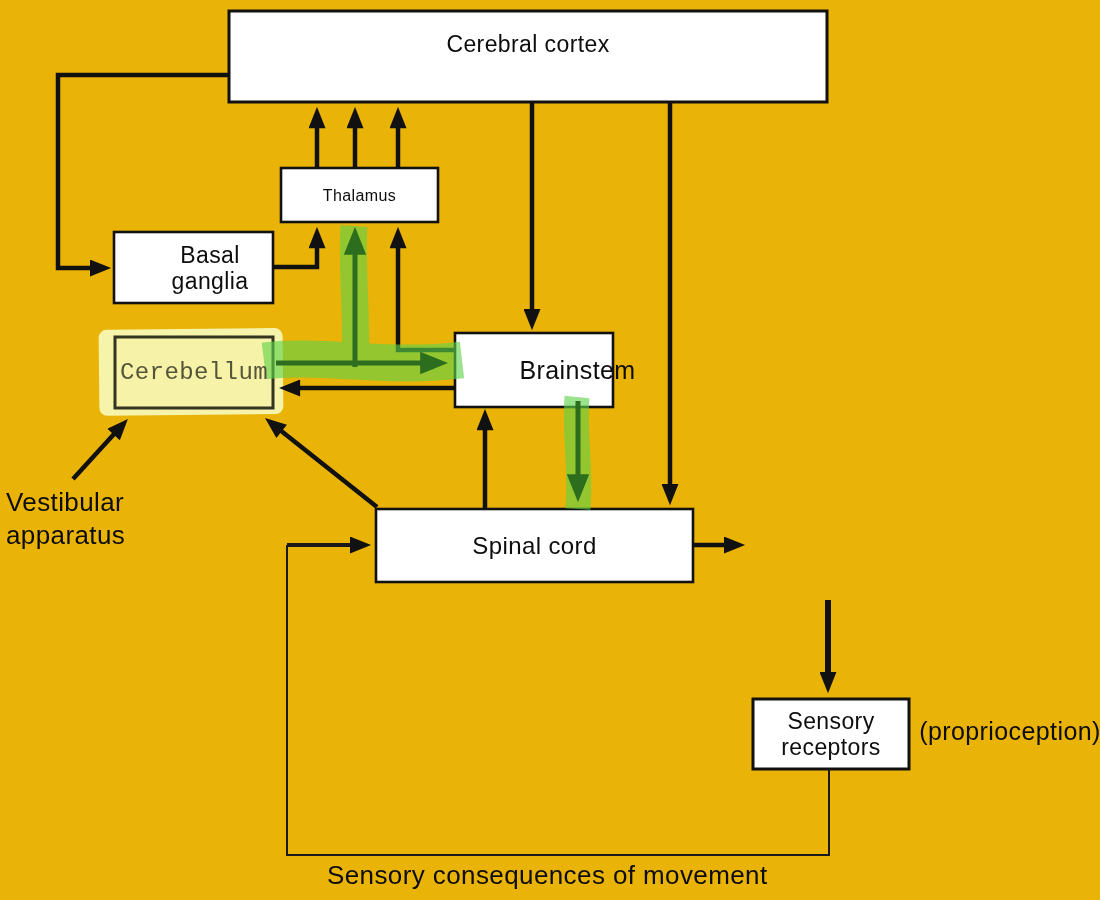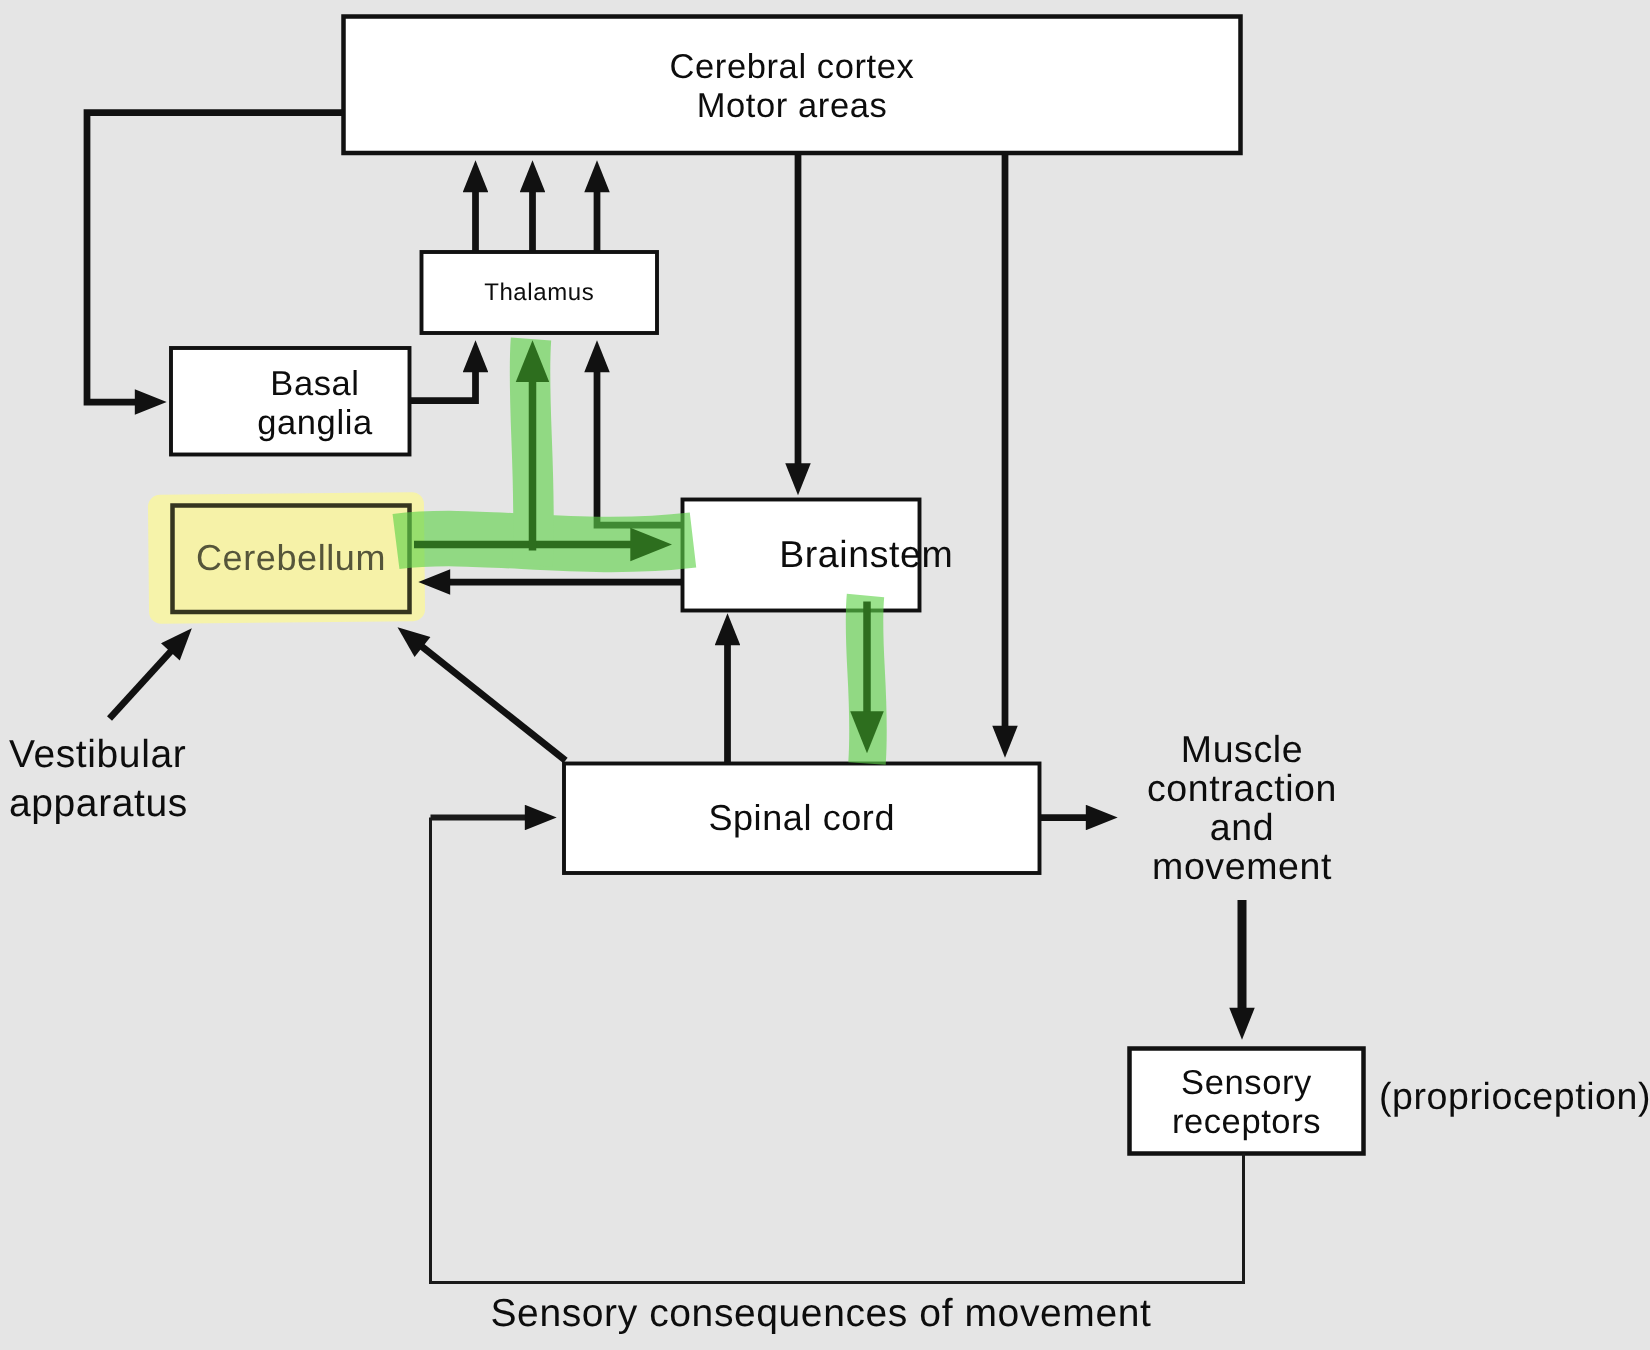--- a/index.html
+++ b/index.html
@@ -1,25 +1,25 @@
 <!DOCTYPE html>
 <html><head>
 <meta charset="utf-8">
 <style>
   html,body{margin:0;padding:0;background:#fff;}
-  #stage{position:relative;width:1100px;height:900px;background:#e5e5e5;overflow:hidden;
+  #stage{position:relative;width:1100px;height:900px;background:#eab308;overflow:hidden;
          font-family:"Liberation Sans", sans-serif;}
   #diagram-svg{position:absolute;left:0;top:0;}
   .lbl{position:absolute;color:#0d0d0d;font-size:23px;line-height:26px;text-align:center;
        letter-spacing:0.4px;white-space:nowrap;}
   .lbl .ln{display:block;}
   #lbl-cortex{left:229px;top:31px;width:598px;}
   #lbl-thalamus{left:281px;top:183px;width:157px;font-size:16px;}
   #lbl-basal{left:114px;top:242px;width:192px;}
-  #lbl-cerebellum{left:115px;top:360px;width:158px;font-size:24px;color:#55553a;}
+  #lbl-cerebellum{left:115px;top:360px;width:158px;font-size:24px;color:#55553a;font-family:Liberation Mono, monospace;}
   #lbl-brainstem{left:455px;top:357px;width:167px;font-size:25px;padding-left:39px;}
   #lbl-spinal{left:376px;top:533px;width:317px;font-size:24px;}
   #lbl-sensory{left:753px;top:708px;width:156px;}
   #lbl-vestibular{left:6px;top:486px;width:160px;text-align:left;font-size:26px;line-height:33px;}
   #lbl-muscle{left:743px;top:487px;width:170px;font-size:25px;line-height:26px;}
   #lbl-proprio{left:910px;top:718px;width:200px;font-size:25px;}
   #lbl-consequences{left:327px;top:862px;width:430px;font-size:26px;text-align:right;}
 </style>
 </head>
 <body>
@@ -78,21 +78,20 @@
 
     <g fill="none" stroke="#2d6e1e" stroke-width="5">
       <path d="M276,363 H423" marker-end="url(#ahg)"></path>
       <path d="M355,367 V252" marker-end="url(#ahg)"></path>
       <path d="M578,401 V477" marker-end="url(#ahg)"></path>
     </g>
   </svg>
 
   <div class="lbl" id="lbl-cortex">
     <span class="ln">Cerebral cortex</span>
-    <span class="ln">Motor areas</span>
   </div>
 
   <div class="lbl" id="lbl-thalamus">
     <span class="ln">Thalamus</span>
   </div>
 
   <div class="lbl" id="lbl-basal">
     <span class="ln">Basal</span>
     <span class="ln">ganglia</span>
   </div>
@@ -112,24 +111,18 @@
   <div class="lbl" id="lbl-sensory">
     <span class="ln">Sensory</span>
     <span class="ln">receptors</span>
   </div>
 
   <div class="lbl" id="lbl-vestibular">
     <span class="ln">Vestibular</span>
     <span class="ln">apparatus</span>
   </div>
 
-  <div class="lbl" id="lbl-muscle">
-    <span class="ln">Muscle</span>
-    <span class="ln">contraction</span>
-    <span class="ln">and</span>
-    <span class="ln">movement</span>
-  </div>
 
   <div class="lbl" id="lbl-proprio">(proprioception)</div>
 
   <div class="lbl" id="lbl-consequences">Sensory consequences of movement</div>
 
 </div>
 
 </body></html>

